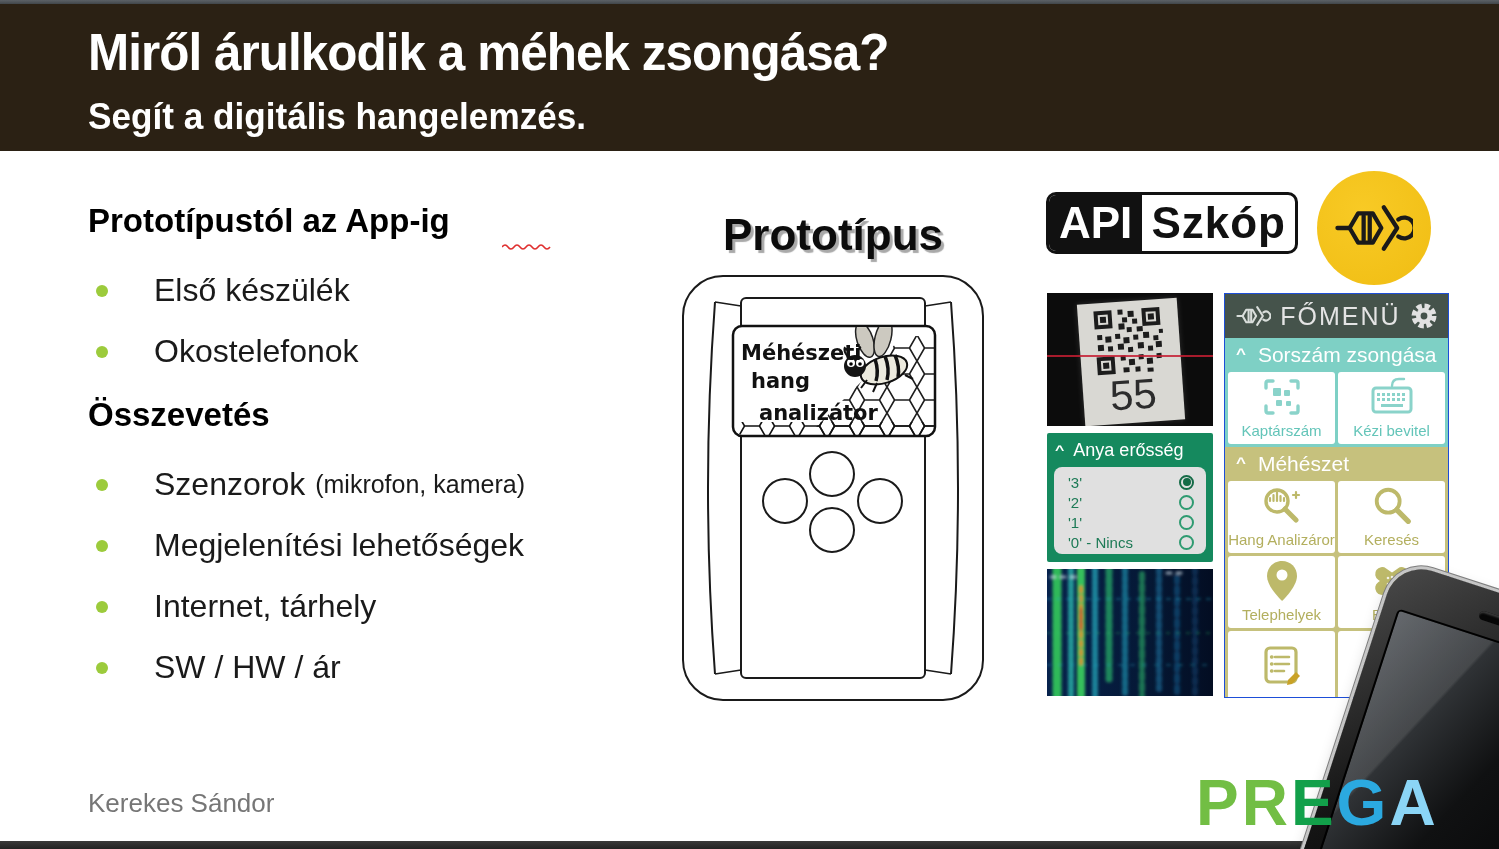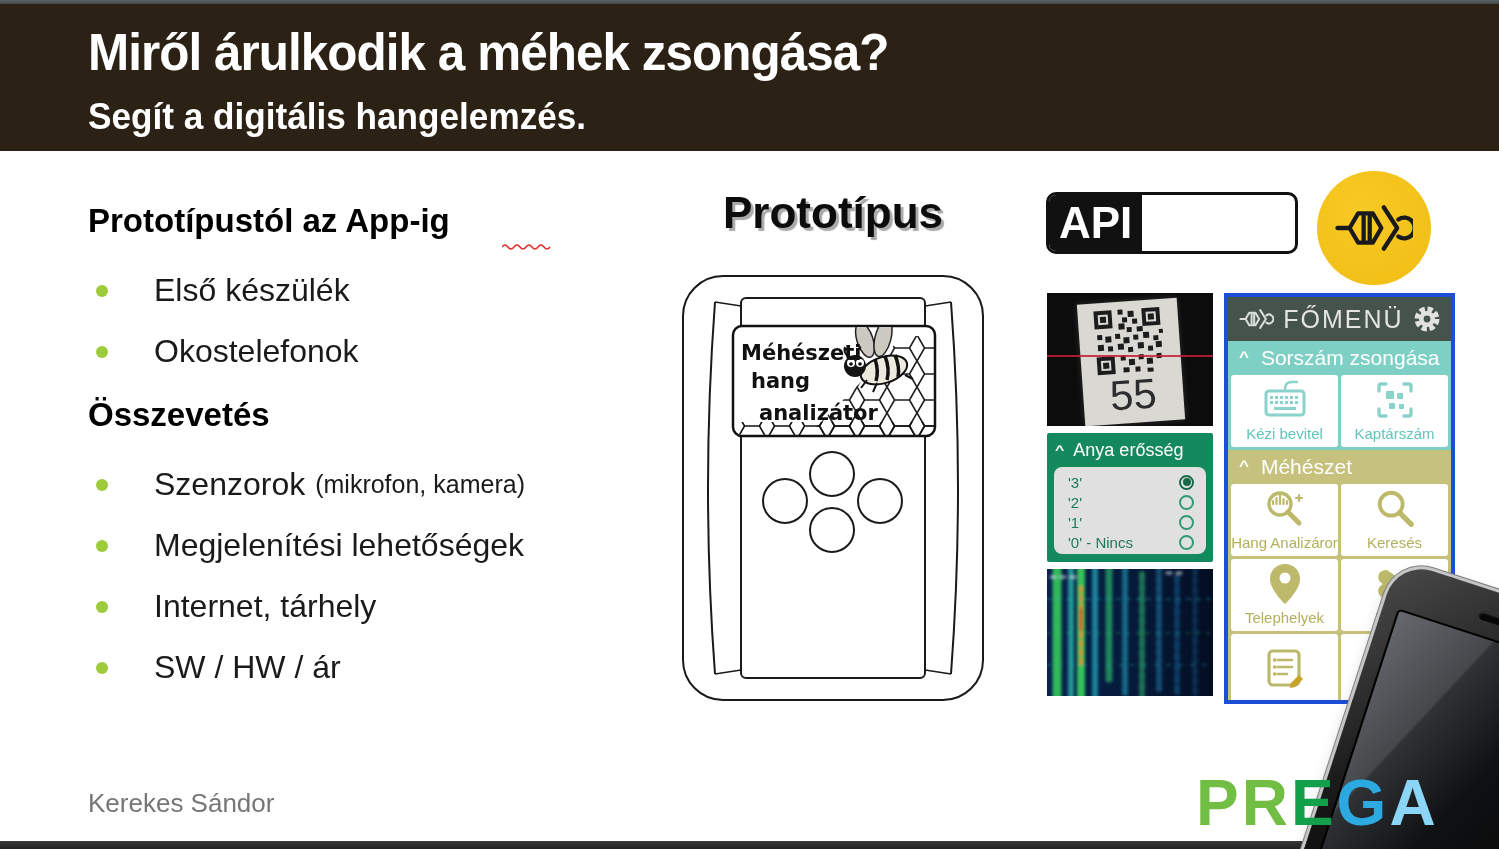--- a/index.html
+++ b/index.html
@@ -20,21 +20,21 @@
   .lhead{font-size:33px;font-weight:bold;color:#000;position:relative;white-space:nowrap;}
   .squiggle{position:absolute;left:414px;top:40px;}
   .blist{margin-top:20px;}
   .bitem{display:flex;align-items:center;height:61px;}
   .bitem .dot{width:12px;height:12px;border-radius:50%;background:#9ccb3c;margin:0 46px 0 8px;flex:none;}
   .btext{font-size:32px;color:#1a1a1a;white-space:nowrap;}
   .bnote{font-size:25px;color:#1a1a1a;margin-left:10px;white-space:nowrap;}
   .lhead2{margin-top:14px;}
   .author{position:absolute;left:88px;top:788px;font-size:26px;color:#767676;}
   
-  .proto-head{position:absolute;left:688px;top:188px;width:290px;text-align:center;
+  .proto-head{position:absolute;left:688px;top:210px;width:290px;text-align:center;
               font-size:44px;font-weight:bold;color:#0c0c0c;text-shadow:3px 3px 1px #a9a9a9;}
   .device{position:absolute;left:677px;top:270px;}
   
   .api-logo{position:absolute;left:1046px;top:192px;width:252px;height:62px;display:flex;
             border:3px solid #111;border-radius:10px;overflow:hidden;background:#fff;box-sizing:border-box;}
   .api-left{background:#111;color:#fff;font-size:44px;font-weight:bold;display:flex;
             align-items:center;justify-content:center;padding:0 10px;}
   .api-right{color:#111;font-size:44px;font-weight:600;display:flex;align-items:center;
              justify-content:center;flex:1;letter-spacing:1px;}
   .bee-badge{position:absolute;left:1317px;top:171px;width:114px;height:114px;border-radius:50%;
@@ -55,21 +55,21 @@
              border-radius:8px;padding:5px 12px 0 14px;box-sizing:border-box;}
   .anya-row{display:flex;align-items:center;justify-content:space-between;height:20px;}
   .anya-lab{font-size:15px;color:#1d7a56;}
   .radio{width:15px;height:15px;border-radius:50%;border:2px solid #2f9b71;box-sizing:border-box;
          background:#e0e0e0;position:relative;}
   .radio.selected{border-color:#156b47;}
   .radio.selected::after{content:"";position:absolute;inset:1.5px;border-radius:50%;background:#156b47;}
   .spectro{position:absolute;left:1047px;top:569px;width:166px;height:127px;background:#04102b;overflow:hidden;}
   
   .phone-ui{position:absolute;left:1224px;top:293px;width:223px;height:403px;background:#fff;
-            border:4px solid #1d4ed8;box-sizing:content-box;display:flex;flex-direction:column;overflow:hidden;}
+            border:1px solid #1d4ed8;box-sizing:content-box;display:flex;flex-direction:column;overflow:hidden;}
   .appbar{height:44px;background:#45534b;display:flex;align-items:center;flex:none;padding:0 10px;}
   .appbar-title{flex:1;text-align:center;color:#e4e4e4;font-size:25px;letter-spacing:2px;}
   .sec-head{height:34px;display:flex;align-items:center;color:#fff;font-size:21px;gap:12px;
             padding-left:11px;flex:none;}
   .sec-head .caret{font-size:17px;font-weight:bold;transform:scaleY(.85);}
   .teal-bg{background:#7ed0c5;}
   .olive-bg{background:#c6c17d;}
   .tiles{display:grid;grid-template-columns:1fr 1fr;gap:3px;padding:0 3px 3px 3px;flex:none;}
   .tiles.teal-bg .tile-label{color:#64c5b9;}
   .tiles.olive-bg .tile-label{color:#b3af5e;}
@@ -192,20 +192,21 @@
     <g fill="#fff" stroke="#1a1a1a" stroke-width="2">
       <circle cx="155" cy="204" r="22"></circle>
       <circle cx="108" cy="231" r="22"></circle>
       <circle cx="203" cy="231" r="22"></circle>
       <circle cx="155" cy="260" r="22"></circle>
     </g>
   </svg>
 
   <div class="api-logo">
     <div class="api-left">API</div>
+    <div class="api-right">Szkóp</div>
   </div>
 
   <div class="bee-badge">
     <svg width="78" height="62" viewBox="0 0 128 100">
       <g fill="none" stroke="#1a1a1a" stroke-width="7" stroke-linecap="round" stroke-linejoin="round">
         <path d="M4,50 H24"></path>
         <path d="M24,50 L38,26 H62 L76,50 L62,74 H38 Z"></path>
         <path d="M47,30 V70 M57,30 V70"></path>
         <path d="M80,16 L102,50 L80,84"></path>
         <path d="M104,36 a17,17 0 1 1 0,28"></path>
@@ -338,20 +339,34 @@
       </svg>
     </div>
 
     <div class="sec-head teal-bg">
       <span class="caret">^</span>
       <span>Sorszám zsongása</span>
     </div>
     <div class="tiles teal-bg">
       <div class="tile t72">
         <div class="tile-icon">
+          <svg width="40" height="40" viewBox="0 0 40 40" fill="none" stroke="#8ad3ca" stroke-width="3.4" stroke-linecap="round">
+            <path d="M4,11 V6 Q4,4 6,4 H11 M29,4 H34 Q36,4 36,6 V11 M36,29 V34 Q36,36 34,36 H29 M11,36 H6 Q4,36 4,34 V29"></path>
+            <g fill="#8ad3ca" stroke="none">
+              <rect x="11" y="11" width="8" height="8" rx="1"></rect>
+                <rect x="22" y="13" width="6" height="6" rx="1"></rect>
+              <rect x="14" y="23" width="6" height="6" rx="1"></rect>
+                <rect x="24" y="24" width="5" height="5" rx="1"></rect>
+            </g>
+          </svg>
+        </div>
+        <div class="tile-label">Kaptárszám</div>
+      </div>
+      <div class="tile t72">
+        <div class="tile-icon">
           <svg width="46" height="42" viewBox="0 0 46 42" fill="none" stroke="#8ad3ca">
             <path d="M23,10 q0,-7 7,-7 q5,0 5,-0" stroke-width="2.4" stroke-linecap="round"></path>
             <rect x="4" y="12" width="38" height="24" rx="3" stroke-width="3"></rect>
             <g fill="#8ad3ca" stroke="none">
               <rect x="8" y="17" width="3" height="3"></rect>
                 <rect x="13" y="17" width="3" height="3"></rect>
                 <rect x="18" y="17" width="3" height="3"></rect>
                 <rect x="23" y="17" width="3" height="3"></rect>
                 <rect x="28" y="17" width="3" height="3"></rect>
                 <rect x="33" y="17" width="3" height="3"></rect>
@@ -360,34 +375,20 @@
                 <rect x="18" y="22" width="3" height="3"></rect>
                 <rect x="23" y="22" width="3" height="3"></rect>
                 <rect x="28" y="22" width="3" height="3"></rect>
                 <rect x="33" y="22" width="3" height="3"></rect>
               <rect x="12" y="28" width="22" height="3"></rect>
             </g>
           </svg>
         </div>
         <div class="tile-label">Kézi bevitel</div>
       </div>
-      <div class="tile t72">
-        <div class="tile-icon">
-          <svg width="40" height="40" viewBox="0 0 40 40" fill="none" stroke="#8ad3ca" stroke-width="3.4" stroke-linecap="round">
-            <path d="M4,11 V6 Q4,4 6,4 H11 M29,4 H34 Q36,4 36,6 V11 M36,29 V34 Q36,36 34,36 H29 M11,36 H6 Q4,36 4,34 V29"></path>
-            <g fill="#8ad3ca" stroke="none">
-              <rect x="11" y="11" width="8" height="8" rx="1"></rect>
-                <rect x="22" y="13" width="6" height="6" rx="1"></rect>
-              <rect x="14" y="23" width="6" height="6" rx="1"></rect>
-                <rect x="24" y="24" width="5" height="5" rx="1"></rect>
-            </g>
-          </svg>
-        </div>
-        <div class="tile-label">Kaptárszám</div>
-      </div>
     </div>
 
     <div class="sec-head olive-bg">
       <span class="caret">^</span>
       <span>Méhészet</span>
     </div>
     <div class="tiles olive-bg" style="flex:1;">
       <div class="tile t72">
         <div class="tile-icon">
           <svg width="44" height="42" viewBox="0 0 44 42" fill="none" stroke="#bdb96a" stroke-linecap="round">

